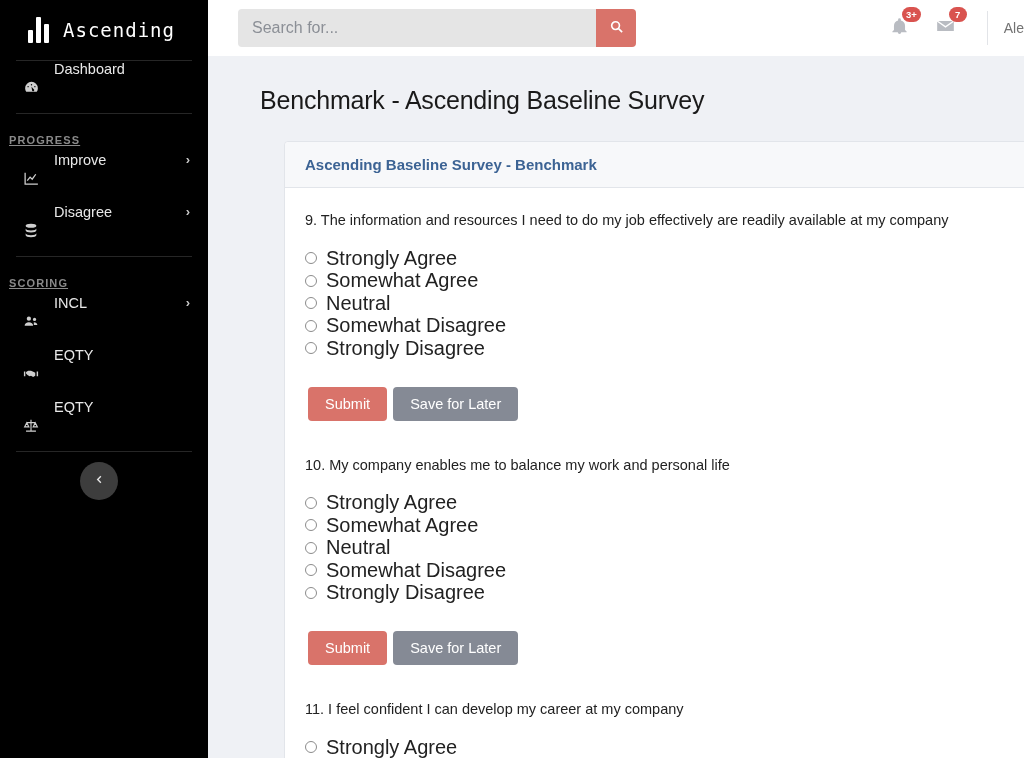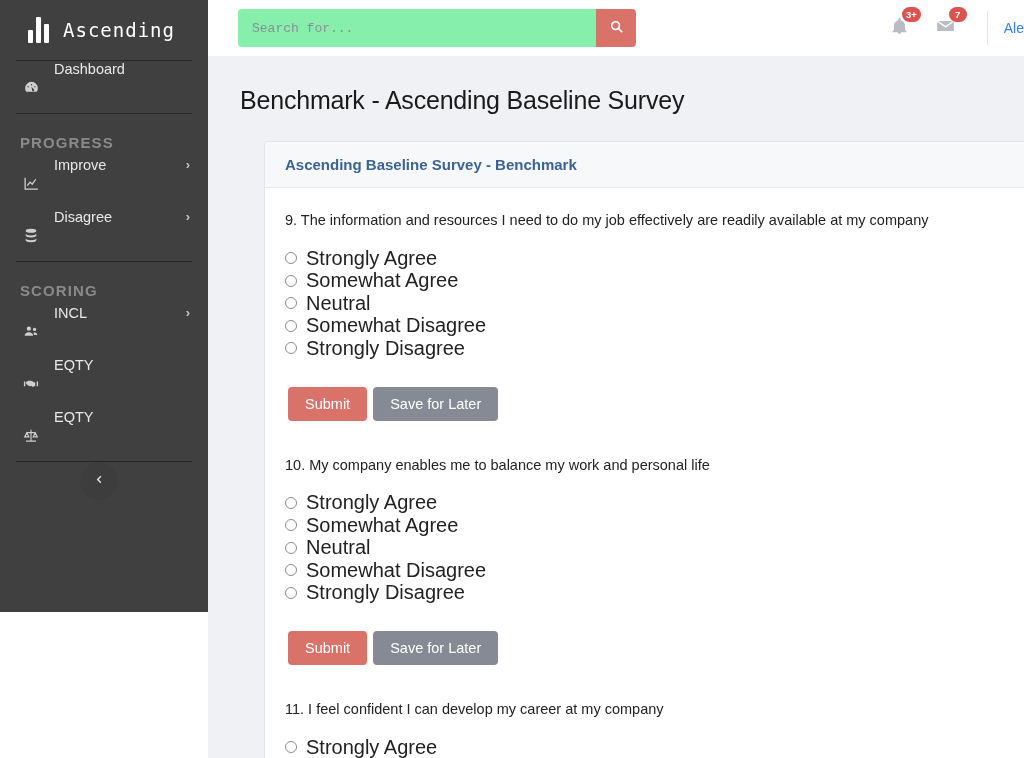--- a/index.html
+++ b/index.html
@@ -6,41 +6,41 @@
   html, body {
     width: 1024px; height: 758px;
     overflow: hidden;
     font-family: "Liberation Sans", sans-serif;
     background: #ffffff;
   }
   .app { display: flex; width: 1024px; height: 758px; }
 
   
   .sidebar {
-    width: 208px; min-width: 208px; height: 612px;
-    background: #404040; color: #f2f2f2;
+    width: 208px; min-width: 208px; height: 758px;
+    background: #000000; color: #f2f2f2;
     position: relative; overflow: hidden;
   }
   .brand {
     height: 60px; display: flex; align-items: center;
     padding-left: 28px; gap: 14px;
   }
   .logo-bars { display: flex; align-items: flex-end; gap: 3px; height: 26px; }
   .logo-bars i { display: block; width: 5px; background: #ffffff; border-radius: 1px; }
   .logo-bars i.b1 { height: 13px; }
   .logo-bars i.b2 { height: 26px; }
   .logo-bars i.b3 { height: 19px; }
   .brand-name {
     font-family: "DejaVu Sans Mono", monospace;
     font-size: 19px; letter-spacing: 1px; color: #ffffff;
   }
   .sb-divider { height: 1px; background: #262626; margin: 0 16px; }
   .sb-section {
-    font-size: 15px; letter-spacing: 1.1px; color: #8a8a8a;
-    padding: 20px 0 6px 20px; font-weight: bold;
+    font-size: 11px; letter-spacing: 1.1px; color: #8a8a8a;
+    padding: 20px 0 6px 9px; font-weight: bold; text-decoration: underline;
   }
   .sb-item {
     display: flex; height: 52px;
     padding: 0 18px 0 20px; color: #e8e8e8; font-size: 14.5px;
     cursor: pointer; position: relative;
   }
   .sb-item .ic {
     width: 22px; min-width: 22px; margin-right: 12px;
     display: flex; align-items: center; justify-content: center;
     color: #cfcfcf;
@@ -59,45 +59,45 @@
 
   
   .main { flex: 1; height: 758px; position: relative; background: #eff1f5; overflow: hidden; }
   .topbar {
     height: 56px; background: #ffffff; display: flex; align-items: center;
     padding: 0 0 0 30px; position: relative;
   }
   .search-wrap { display: flex; align-items: center; height: 38px; width: 398px; }
   .search-input {
     flex: 1; height: 38px; border: none; outline: none;
-    background: #86efac; border-radius: 4px 0 0 4px;
-    padding: 0 14px; font-size: 13px; color: #555;
-    font-family: Liberation Mono, monospace;
+    background: #e5e5e5; border-radius: 4px 0 0 4px;
+    padding: 0 14px; font-size: 16px; color: #555;
+    font-family: Liberation Sans, sans-serif;
   }
   .search-input::placeholder { color: #8b8f96; }
   .search-btn {
     width: 40px; height: 38px; border: none; cursor: pointer;
     background: #d9736a; border-radius: 0 4px 4px 0;
     display: flex; align-items: center; justify-content: center;
   }
   .top-right {
     margin-left: auto; display: flex; align-items: center; height: 56px;
     padding-right: 0;
   }
   .icon-badge { position: relative; width: 46px; display: flex; justify-content: center; cursor: pointer; }
   .icon-badge .badge {
     position: absolute; top: -9px; right: 2px;
     background: #d9534f; color: #fff; font-size: 9.5px; font-weight: bold;
     border-radius: 9px; min-width: 18px; height: 15px; line-height: 15px;
     text-align: center; padding: 0 4px;
   }
   .top-sep { width: 1px; height: 34px; background: #e2e4e8; margin: 0 16px 0 18px; }
-  .user-name { font-size: 14px; color: #3b82f6; white-space: nowrap; }
-
-  .content { padding: 0 0 0 32px; position: relative; height: 606px; }
+  .user-name { font-size: 14px; color: #737373; white-space: nowrap; }
+
+  .content { padding: 0 0 0 32px; position: relative; height: 606px; margin-left: 20px; }
   .page-title {
     font-size: 25px; color: #1a1a1a; font-weight: normal;
     padding: 30px 0 26px 0; letter-spacing: -0.2px;
   }
 
   .card {
     background: #ffffff; border: 1px solid #e2e5ea; border-radius: 4px;
     width: 1000px; margin-left: 24px;
     box-shadow: 0 1px 1px rgba(0,0,0,0.03);
   }

